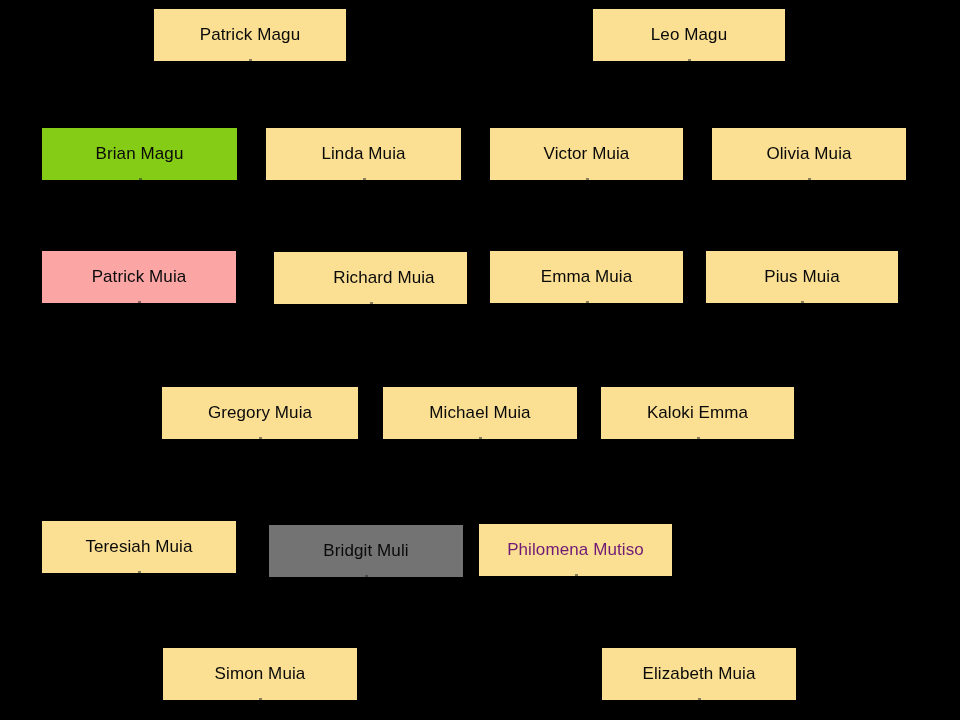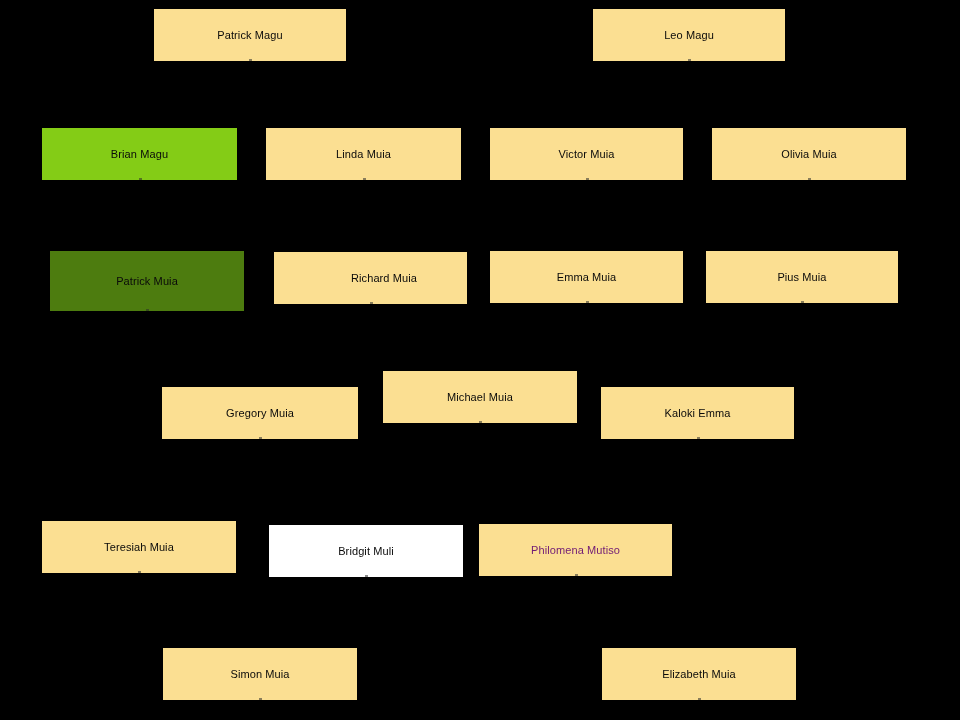--- a/index.html
+++ b/index.html
@@ -23,21 +23,21 @@
   .node {
     position: absolute;
     box-sizing: border-box;
     background: #FBDF92;
     color: #0a0a0a;
     display: flex;
     align-items: center;
     justify-content: center;
     overflow: hidden;
     text-align: center;
-    font-size: 11px;
+    font-size: 17px;
     font-weight: 400;
     line-height: 1.15;
     letter-spacing: 0.1px;
     padding: 0 6px;
     border: 0;
   }
   .node .node-label {
     display: block;
     white-space: nowrap;
   }
@@ -69,45 +69,45 @@
     </div>
     <div class="node" style="left: 266px; top: 128px; width: 195px; height: 52px; background: rgb(251, 223, 146); color: rgb(10, 10, 10);">
       <span class="node-label">Linda Muia</span>
     </div>
     <div class="node" style="left: 490px; top: 128px; width: 193px; height: 52px; background: rgb(251, 223, 146); color: rgb(10, 10, 10);">
       <span class="node-label">Victor Muia</span>
     </div>
     <div class="node" style="left: 712px; top: 128px; width: 194px; height: 52px; background: rgb(251, 223, 146); color: rgb(10, 10, 10);">
       <span class="node-label">Olivia Muia</span>
     </div>
-    <div class="node" style="left: 42px; top: 251px; width: 194px; height: 60px; background: #4d7c0f; color: rgb(10, 10, 10); margin-left: 8px;">
+    <div class="node" style="left: 42px; top: 251px; width: 194px; height: 52px; background: #fca5a5; color: rgb(10, 10, 10);">
       <span class="node-label">Patrick Muia</span>
     </div>
     <div class="node" style="left: 274px; top: 252px; width: 193px; height: 52px; background: rgb(251, 223, 146); color: rgb(10, 10, 10); padding-left: 33px;">
       <span class="node-label">Richard Muia</span>
     </div>
     <div class="node" style="left: 490px; top: 251px; width: 193px; height: 52px; background: rgb(251, 223, 146); color: rgb(10, 10, 10);">
       <span class="node-label">Emma Muia</span>
     </div>
     <div class="node" style="left: 706px; top: 251px; width: 192px; height: 52px; background: rgb(251, 223, 146); color: rgb(10, 10, 10);">
       <span class="node-label">Pius Muia</span>
     </div>
     <div class="node" style="left: 162px; top: 387px; width: 196px; height: 52px; background: rgb(251, 223, 146); color: rgb(10, 10, 10);">
       <span class="node-label">Gregory Muia</span>
     </div>
-    <div class="node" style="left: 383px; top: 371px; width: 194px; height: 52px; background: rgb(251, 223, 146); color: rgb(10, 10, 10);">
+    <div class="node" style="left: 383px; top: 387px; width: 194px; height: 52px; background: rgb(251, 223, 146); color: rgb(10, 10, 10);">
       <span class="node-label">Michael Muia</span>
     </div>
     <div class="node" style="left: 601px; top: 387px; width: 193px; height: 52px; background: rgb(251, 223, 146); color: rgb(10, 10, 10);">
       <span class="node-label">Kaloki Emma</span>
     </div>
     <div class="node" style="left: 42px; top: 521px; width: 194px; height: 52px; background: rgb(251, 223, 146); color: rgb(10, 10, 10);">
       <span class="node-label">Teresiah Muia</span>
     </div>
-    <div class="node" style="left: 269px; top: 525px; width: 194px; height: 52px; background: #ffffff; color: rgb(10, 10, 10);">
+    <div class="node" style="left: 269px; top: 525px; width: 194px; height: 52px; background: #737373; color: rgb(10, 10, 10);">
       <span class="node-label">Bridgit Muli</span>
     </div>
     <div class="node" style="left: 479px; top: 524px; width: 193px; height: 52px; background: rgb(251, 223, 146); color: #701a75; justify-content: center;">
       <span class="node-label">Philomena Mutiso</span>
     </div>
     <div class="node" style="left: 163px; top: 648px; width: 194px; height: 52px; background: rgb(251, 223, 146); color: rgb(10, 10, 10);">
       <span class="node-label">Simon Muia</span>
     </div>
     <div class="node" style="left: 602px; top: 648px; width: 194px; height: 52px; background: rgb(251, 223, 146); color: rgb(10, 10, 10);">
       <span class="node-label">Elizabeth Muia</span>

